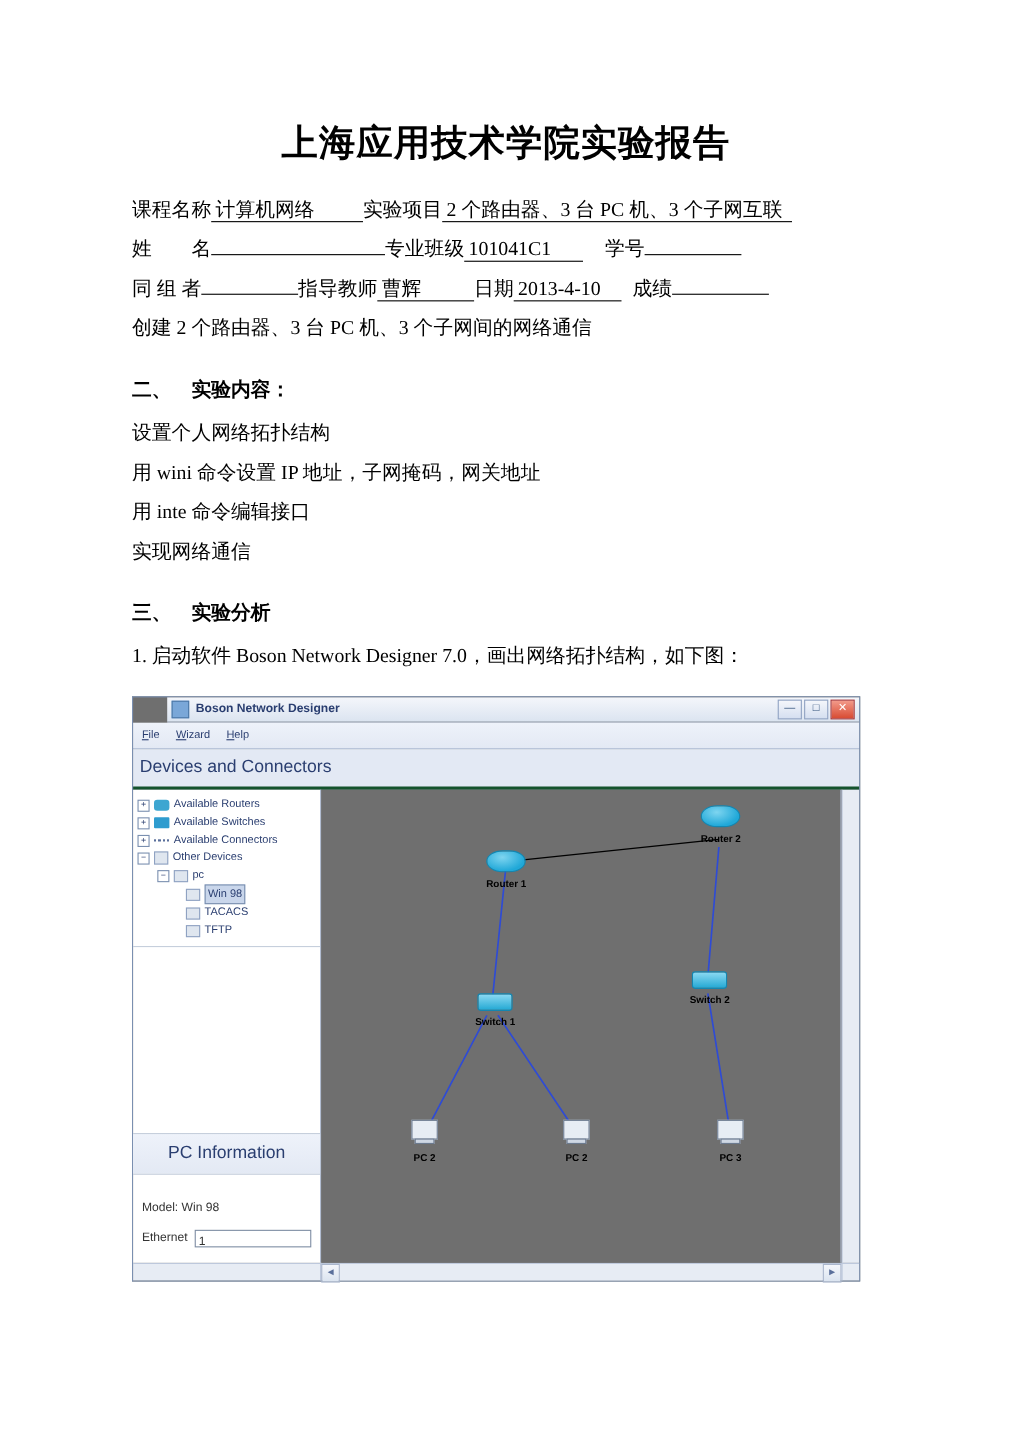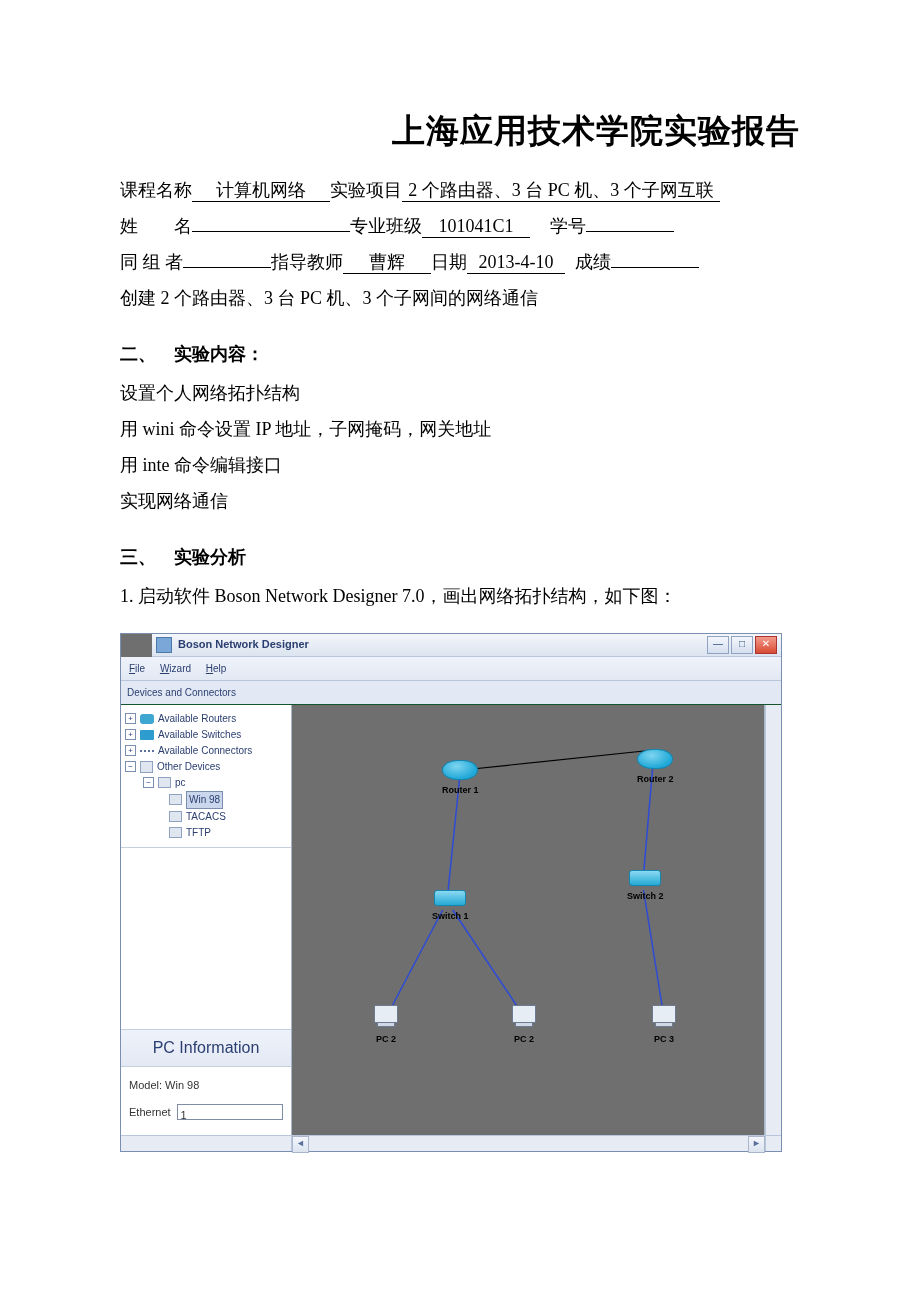--- a/index.html
+++ b/index.html
@@ -9,38 +9,38 @@
     padding: 0;
     width: 920px;
     font-size: 18px;
     color: #000;
     line-height: 1.9;
   }
   .page {
     padding: 100px 120px 40px 120px;
   }
   .title {
-    text-align: right;
+    text-align: center;
     font-size: 33px;
     font-weight: bold;
     margin-bottom: 10px;
     letter-spacing: 1px;
   }
   .meta-line {
     font-size: 18px;
     display: flex;
     flex-wrap: nowrap;
     margin-bottom: 2px;
   }
   .meta-seg { white-space: nowrap; }
   .ul {
     display: inline-block;
     border-bottom: 1px solid #000;
     min-width: 40px;
-    text-align: center;
+    text-align: left;
     padding: 0 4px;
     height: 22px;
     line-height: 22px;
     vertical-align: baseline;
   }
   .section-head {
     font-weight: bold;
     margin-top: 22px;
     margin-bottom: 4px;
   }
@@ -93,23 +93,23 @@
     background: linear-gradient(#eef2fa,#e3e9f4);
     border-bottom: 1px solid #b9c5da;
     padding: 2px 8px;
     color: #2a3e70;
     font-size: 10px;
   }
   .menubar span { margin-right: 12px; }
   .menubar span u { text-decoration: underline; }
   .subhead {
     background: #e3e9f4;
-    border-bottom: 1px solid #14532d;
+    border-bottom: 3px solid #14532d;
     padding: 2px 6px;
-    font-size: 10px;
+    font-size: 16px;
     color: #2a3e70;
   }
   .app-body { display: flex; background:#6f6f6f; }
   .sidebar {
     width: 170px;
     background: #fff;
     border-right: 1px solid #aab6cc;
     display: flex;
     flex-direction: column;
     min-height: 430px;
@@ -149,21 +149,21 @@
     background: linear-gradient(#eef2fa,#e3e9f4);
     text-align: center;
     font-size: 16px;
     padding: 3px 0;
     color: #2a3e70;
     border-top: 1px solid #c6cfdc;
     border-bottom: 1px solid #c6cfdc;
     margin-top: auto;
   }
   .info-body {
-    padding: 8px 8px 12px 8px;
+    padding: 20px 8px 12px 8px;
     font-size: 11px;
     color: #333;
   }
   .info-row { display:flex; align-items:center; margin-top:6px; gap:6px; }
   .info-row .lbl { flex:0 0 auto; }
   .info-row .inp {
     border:1px solid #7e8da3; background:#fff;
     flex:1; height:14px; padding:0 3px;
   }
   .canvas {
@@ -343,21 +343,21 @@
           <line x1="360" y1="52" x2="350" y2="170" stroke="#2e4bd6" stroke-width="1.5"></line>
           <line x1="150" y1="205" x2="95" y2="310" stroke="#2e4bd6" stroke-width="1.5"></line>
           <line x1="160" y1="205" x2="230" y2="310" stroke="#2e4bd6" stroke-width="1.5"></line>
           <line x1="350" y1="185" x2="370" y2="310" stroke="#2e4bd6" stroke-width="1.5"></line>
         </svg>
 
         <div class="node" style="left:150px; top:55px">
           <div class="router-ico"></div>
           <div class="lbl">Router 1</div>
         </div>
-        <div class="node" style="left:345px; top:44px">
+        <div class="node" style="left:345px; top:14px">
           <div class="router-ico"></div>
           <div class="lbl">Router 2</div>
         </div>
         <div class="node" style="left:140px; top:185px">
           <div class="switch-ico"></div>
           <div class="lbl">Switch 1</div>
         </div>
         <div class="node" style="left:335px; top:165px">
           <div class="switch-ico"></div>
           <div class="lbl">Switch 2</div>

